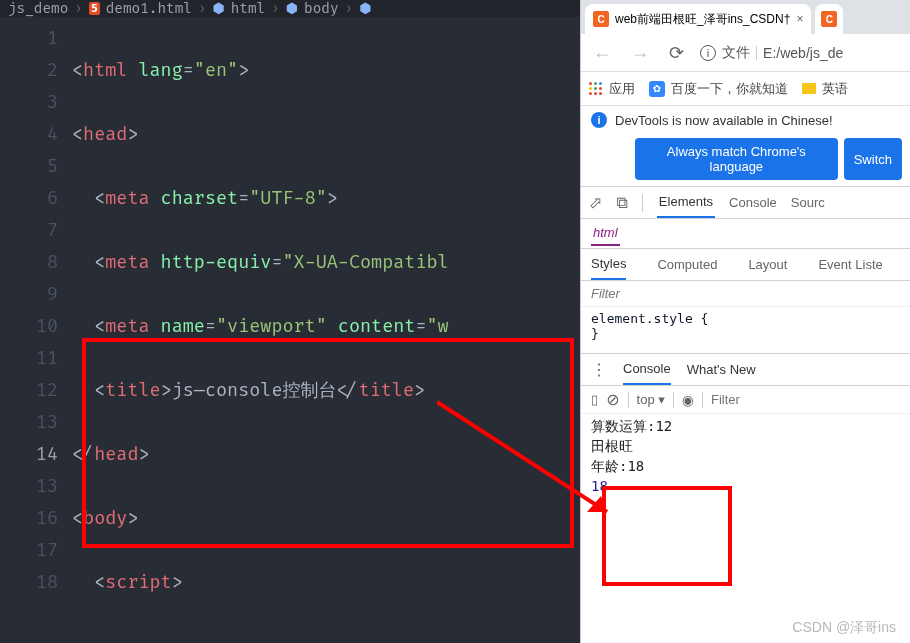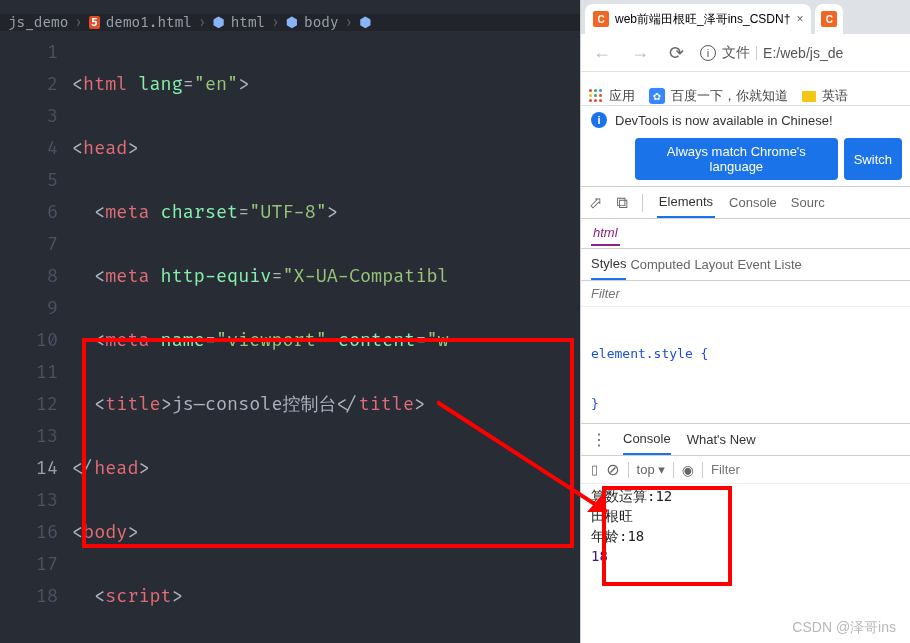--- a/index.html
+++ b/index.html
@@ -1,19 +1,19 @@
 <!DOCTYPE html>
 <html><head>
 <meta charset="utf-8">
 <style>
   * { margin:0; padding:0; box-sizing:border-box; }
   body { width:910px; height:643px; font-family:"Segoe UI",Arial,sans-serif; font-size:14px; display:flex; overflow:hidden; position:relative; background:#fff; }
   
   .editor { width:580px; height:100%; background:#282c34; color:#abb2bf; display:flex; flex-direction:column; font-family:"Fira Code",Consolas,monospace; }
-  .crumbs-bar { height:34px; display:flex; align-items:center; gap:6px; padding:0 8px; background:#21252b; color:#6b717d; font-size:14px;margin-top:14px; }
+  .crumbs-bar { height:34px; display:flex; align-items:center; gap:6px; padding:0 8px; background:#21252b; color:#6b717d; font-size:14px; }
   .crumbs-bar .sep { color:#5a5f6b; }
   .crumbs-bar .crumb-text { color:#9aa0ab; }
   .crumb-icon-html { background:#e34c26; color:#fff; font-weight:bold; font-size:11px; padding:0 2px; border-radius:2px; }
   .crumb-icon-cube { color:#8ab4f8; }
   .code-area { flex:1; display:flex; position:relative; }
   .gutter { width:72px; background:#282c34; text-align:right; padding:6px 14px 0 0; color:#4b5263; font-size:18px; line-height:32px; user-select:none; }
   .gutter .cur { color:#9aa0ab;padding-left:8px; }
   .code-lines { flex:1; padding:6px 0 0 0; font-size:18px; line-height:32px; white-space:pre; }
   .code-lines .ln { height:32px; }
   .c-punc{color:#abb2bf;} .c-tag{color:#e06c75;} .c-attr{color:#86efac;} .c-str{color:#98c379;} .c-doctype{color:#abb2bf;}
@@ -25,47 +25,47 @@
   .tab-row { height:34px; background:#dee1e6; display:flex; align-items:flex-end; gap:4px; padding:0 4px; }
   .tab { height:30px; background:#fff; border-radius:8px 8px 0 0; display:flex; align-items:center; padding:0 8px; font-size:12px; max-width:280px; gap:6px; }
   .tab-close{color:#666;cursor:pointer;}
   .favicon { width:16px; height:16px; background:#f26522; color:#fff; display:flex; align-items:center; justify-content:center; font-size:10px; border-radius:2px; font-weight:bold;}
   .truncate{overflow:hidden;text-overflow:ellipsis;white-space:nowrap;}
   .toolbar-row { height:38px; display:flex; align-items:center; gap:12px; padding:0 8px; border-bottom:1px solid #e0e0e0; }
   .nav-btn{color:#666;font-size:18px;padding:0 4px;cursor:pointer;}
   .nav-btn.dis{color:#bbb;}
   .addr{flex:1;display:flex;align-items:center;gap:6px;font-size:14px;color:#555;}
   .addr .info{width:16px;height:16px;border:1.5px solid #555;border-radius:50%;display:flex;align-items:center;justify-content:center;font-size:11px;}
-  .bookmarks-row{height:34px;display:flex;align-items:flex-end;gap:14px;padding:0 8px;border-bottom:1px solid #e0e0e0;font-size:13px;color:#444;}
+  .bookmarks-row{height:34px;display:flex;align-items:center;gap:14px;padding:0 8px;border-bottom:1px solid #e0e0e0;font-size:13px;color:#444;}
   .bm{display:flex;align-items:center;gap:6px;cursor:pointer;}
   .apps-grid{width:14px;height:14px;display:grid;grid-template-columns:repeat(3,1fr);grid-template-rows:repeat(3,1fr);gap:1px;}
   .apps-grid span{width:3px;height:3px;background:#e94335;border-radius:50%;}
   .apps-grid span:nth-child(2){background:#34a853;}.apps-grid span:nth-child(3){background:#4285f4;}
   .apps-grid span:nth-child(4){background:#fbbc05;}.apps-grid span:nth-child(5){background:#34a853;}
   .paw{width:16px;height:16px;background:#3388ff;border-radius:3px;display:inline-flex;align-items:center;justify-content:center;color:#fff;font-size:10px;}
   .folder{width:14px;height:11px;background:#f5c518;border-radius:1px;position:relative;}
   .info-bar{display:flex;align-items:center;gap:8px;padding:6px 10px;font-size:13px;color:#333;}
   .info-bar .i-icon{width:16px;height:16px;border-radius:50%;background:#1a73e8;color:#fff;display:flex;align-items:center;justify-content:center;font-size:11px;font-weight:bold;}
   .btns-row{display:flex;gap:6px;padding:4px 8px 6px;margin-left:46px;}
   .blue-btn{background:#1a73e8;color:#fff;font-size:13px;padding:6px 10px;border-radius:4px;border:none;cursor:pointer;font-weight:500;}
   
   .dt{flex:1;display:flex;flex-direction:column;border-top:1px solid #d0d0d0;font-size:13px;color:#333;}
   .dt-tabs1{height:32px;display:flex;align-items:center;gap:14px;padding:0 8px;border-bottom:1px solid #d0d0d0;}
   .dt-tabs1 .sel{color:#333;border-bottom:2px solid #1a73e8;height:100%;display:flex;align-items:center;padding:0 2px;}
   .dt-tabs1 .untab{color:#666;cursor:pointer;}
   .dt-tabs1 .ic{color:#666;font-size:16px;}
   .html-pill{height:30px;display:flex;align-items:center;padding:0 10px;border-bottom:1px solid #d0d0d0;}
   .html-pill span{color:#8a2387;border-bottom:2px solid #8a2387;font-style:italic;padding:4px 2px;}
-  .styles-row{height:32px;display:flex;align-items:center;gap:4px;padding:0 10px;border-bottom:1px solid #d0d0d0;}
+  .styles-row{height:32px;display:flex;align-items:center;gap:31px;padding:0 10px;border-bottom:1px solid #d0d0d0;}
   .styles-row .sel{color:#333;border-bottom:2px solid #1a73e8;height:100%;display:flex;align-items:center;}
   .styles-row .untab{color:#666;cursor:pointer;}
   .filter-row{height:26px;display:flex;align-items:center;padding:0 10px;border-bottom:1px solid #eee;}
   .filter-row input{border:none;outline:none;font-size:13px;color:#999;font-style:italic;}
   .css-pane{padding:4px 10px;font-family:Consolas,monospace;font-size:13px;color:#333;}
-  .css-pane .sel-txt{color:#1d4ed8;margin-top:35px;}
+  .css-pane .sel-txt{color:#0f172a;}
   .drawer{border-top:1px solid #d0d0d0;margin-top:8px;}
   .drawer-tabs{height:32px;display:flex;align-items:center;gap:16px;padding:0 10px;border-bottom:1px solid #d0d0d0;}
   .drawer-tabs .sel{border-bottom:2px solid #1a73e8;height:100%;display:flex;align-items:center;}
   .drawer-tabs .vdots{cursor:pointer;color:#666;font-size:16px;}
   .console-bar{height:28px;display:flex;align-items:center;gap:8px;padding:0 10px;border-bottom:1px solid #eee;color:#666;}
   .console-bar .stop{font-size:16px;}
   .console-bar .eye{font-size:14px;}
   .console-bar .filt{color:#999;border:none;outline:none;font-size:13px;}
   .console-bar .pipe{border-left:1px solid #ccc;height:16px;}
   .console-out{padding:2px 10px;font-family:SimSun,Consolas,monospace;font-size:14px;color:#222;position:relative;}

